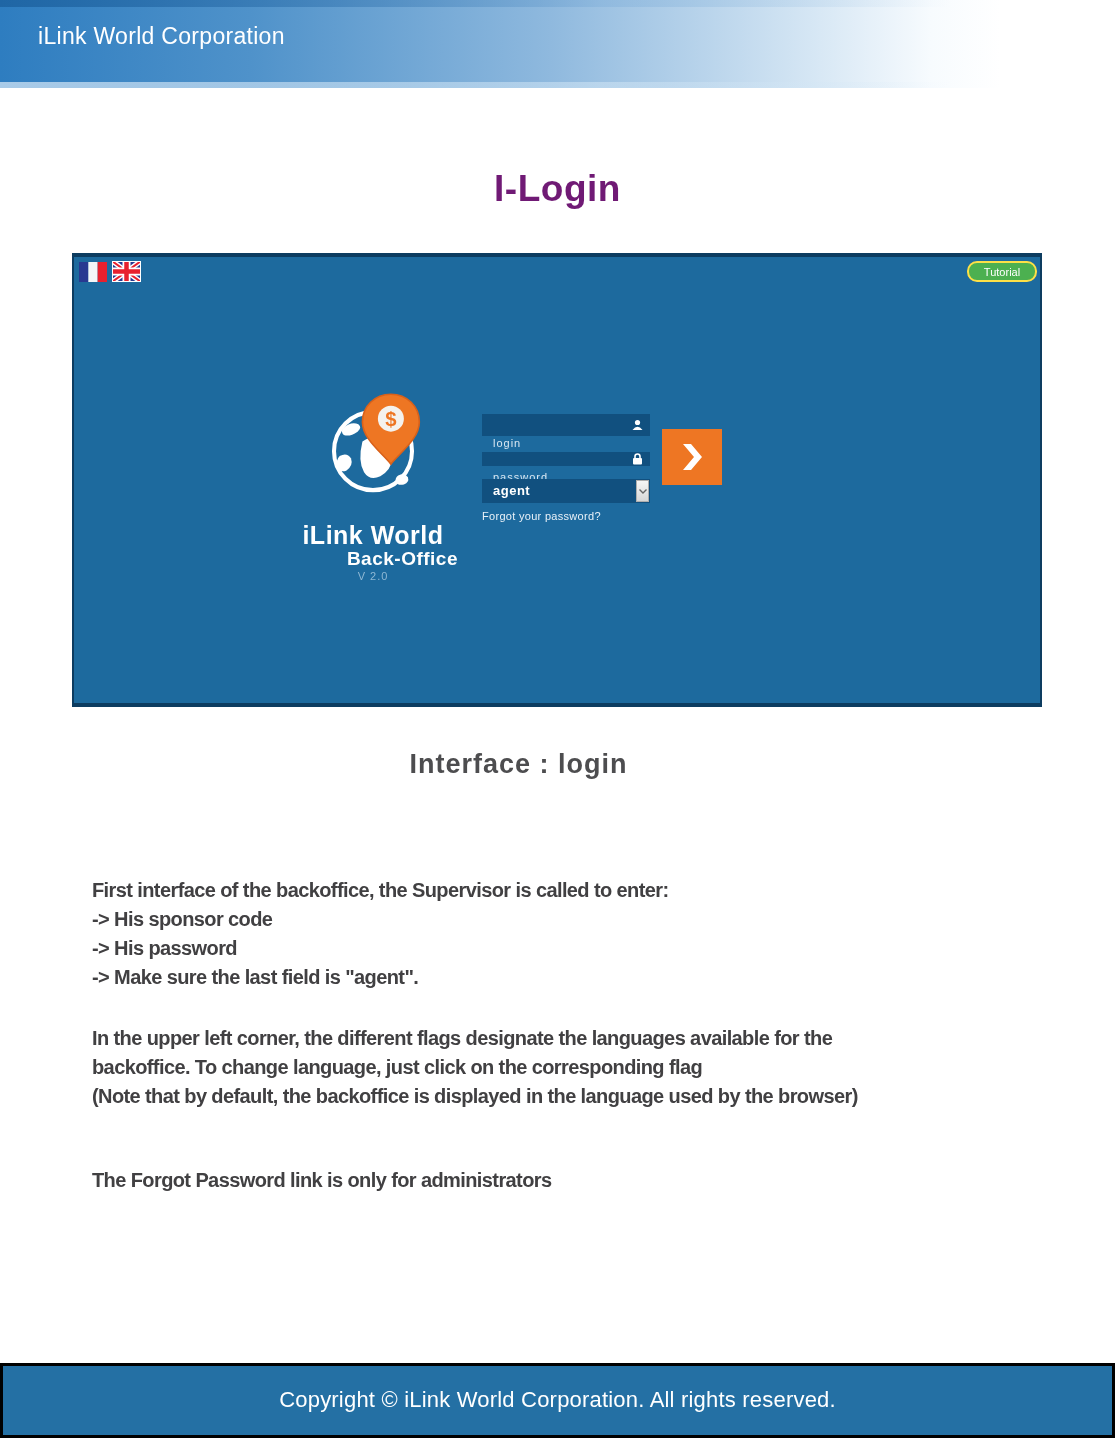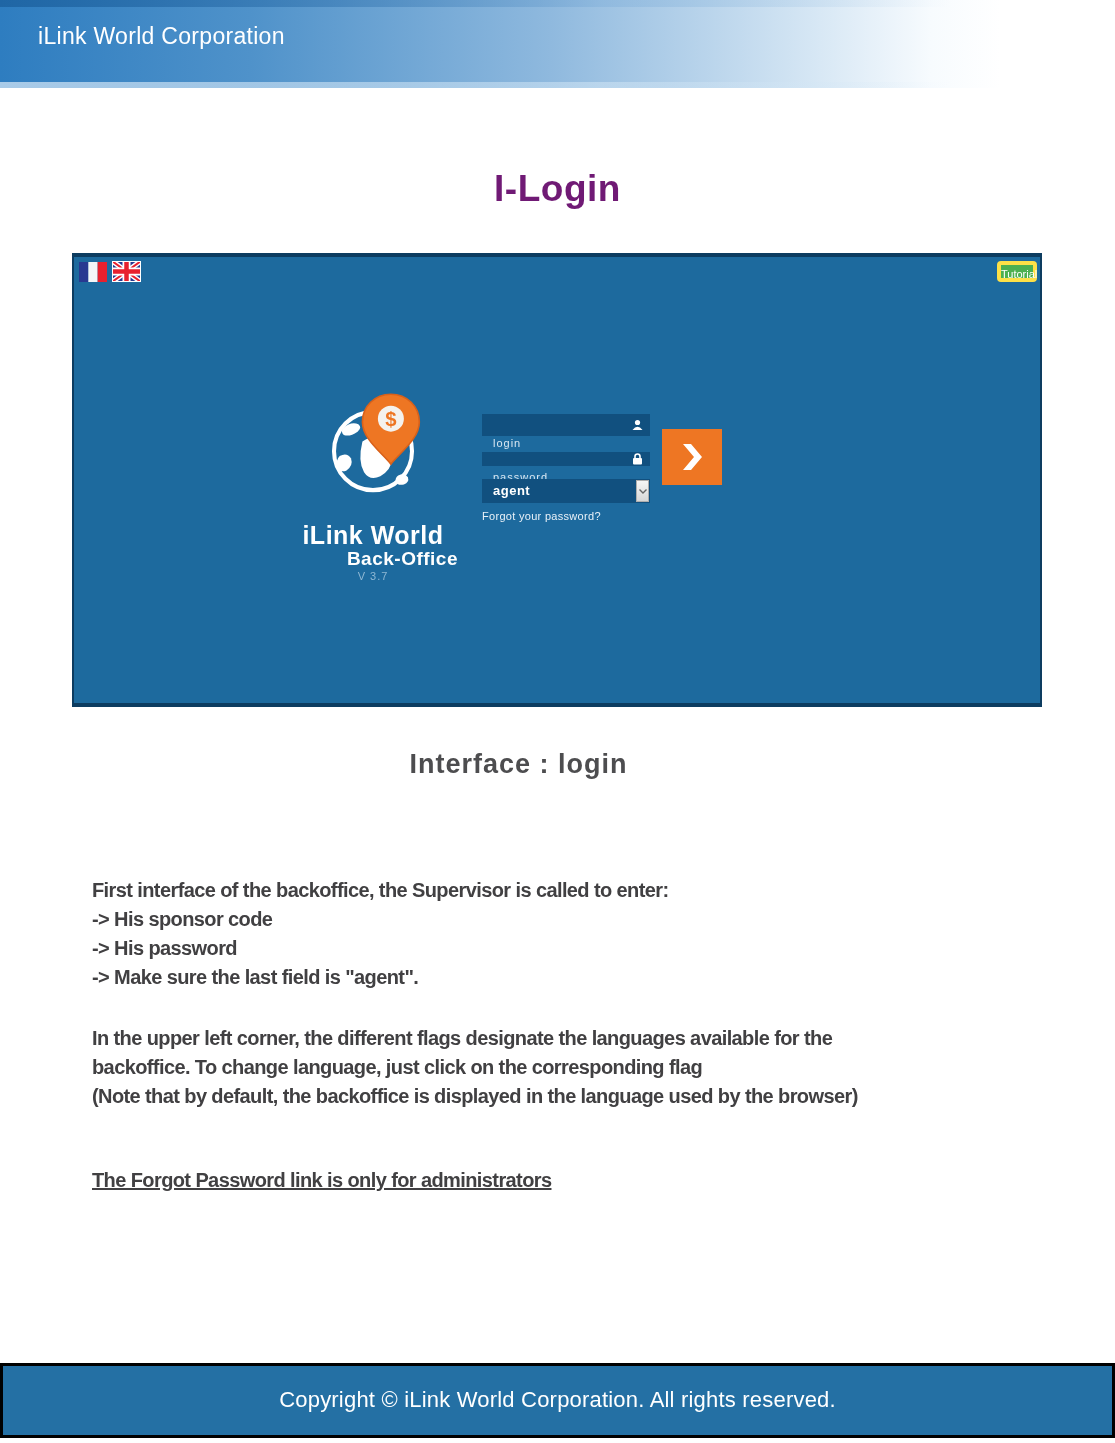--- a/index.html
+++ b/index.html
@@ -27,22 +27,22 @@
     font-size:37px; font-weight:700; color:#701a75; letter-spacing:0.5px; }
 
   
   .shot { position:absolute; left:72px; top:253px; width:970px; height:454px;
     background:#1d6a9e; border:2px solid #0d3c60; border-top-width:4px; border-bottom-width:4px; }
 
   .flag { position:absolute; display:block; }
   .flag-fr { left:5px; top:5px; }
   .flag-uk { left:38px; top:4px; }
 
-  .tutorial-btn { position:absolute; top:4px; right:3px; width:40px; height:21px;
-    background:#4cb050; border:4px solid #fde047; border-radius:4px;
+  .tutorial-btn { position:absolute; top:4px; right:3px; width:70px; height:21px;
+    background:#4cb050; border:2px solid #fde047; border-radius:10px;
     color:#ffffff; font-size:11px; line-height:19px; text-align:center; cursor:pointer; }
 
   .logo-svg { position:absolute; left:214px; top:134px; width:170px; height:130px; overflow:visible; }
   .brand    { position:absolute; left:214px; top:264px; width:170px; text-align:center; color:#ffffff; font-size:25px; font-weight:700; letter-spacing:0.5px; }
   .product  { position:absolute; left:214px; top:291px; width:170px; text-align:right; color:#ffffff; font-size:19px; font-weight:700; letter-spacing:0.5px; }
   .version  { position:absolute; left:214px; top:313px; width:170px; text-align:center; color:#8fb8d4; font-size:11px; letter-spacing:1px; }
 
   .field { position:absolute; left:408px; width:168px; background:#11507f; border:none; }
   .field input { width:100%; height:100%; background:transparent; border:none; outline:none;
     color:#d9e7f2; font-size:11px; letter-spacing:1px; padding:0 24px 0 11px; font-family:"Liberation Sans", sans-serif;margin-top:18px; }
@@ -64,21 +64,21 @@
 
   
   .caption { position:absolute; top:749px; left:0; width:1037px; text-align:center;
     font-size:27px; font-weight:700; color:#4d4d4f; letter-spacing:1px; }
 
   
   .para { position:absolute; left:92px; width:940px; font-size:20px; font-weight:700; color:#414042;
     line-height:29px; letter-spacing:-0.6px; white-space:pre-line; }
   .p1 { top:876px; }
   .p2 { top:1024px; }
-  .p3 { top:1166px;text-decoration:underline; }
+  .p3 { top:1166px; }
 
   
   .footer { position:absolute; left:0; top:1363px; width:1115px; height:75px;
     background:#2470a4; border:3px solid #000000;
     color:#ffffff; font-size:22px; font-weight:400; text-align:center; line-height:68px; letter-spacing:0.2px; }
 </style>
 </head>
 <body>
 
 <div class="page">
@@ -121,21 +121,21 @@
       <path d="M116,104 q8,-4 12,2 q2,6 -5,9 q-8,2 -10,-4 q-1,-4 3,-7z" fill="#ffffff"></path>
 
       <g>
         <path d="M107,4 C87,4 72,19 72,38 C72,59 96,76 107,90 C118,76 142,59 142,38 C142,19 127,4 107,4 Z" fill="#ee7623" stroke="#d9611a" stroke-width="2"></path>
         <circle cx="107" cy="34" r="16" fill="#f4f2ee"></circle>
         <text x="107" y="43" text-anchor="middle" font-family="Liberation Sans, sans-serif" font-size="25" font-weight="bold" fill="#ee7623">$</text>
       </g>
     </svg>
     <div class="brand">iLink World</div>
     <div class="product">Back-Office</div>
-    <div class="version">V 3.7</div>
+    <div class="version">V 2.0</div>
 
     <div class="field f-login">
       <input type="text" placeholder="login" style="">
       <svg class="f-icon" width="11" height="11" viewBox="0 0 11 11">
         <circle cx="5.5" cy="3" r="2.6" fill="#ffffff"></circle>
         <path d="M0.5,10.5 q5,-6.5 10,0 z" fill="#ffffff"></path>
       </svg>
     </div>
 
     <div class="field f-pass">

